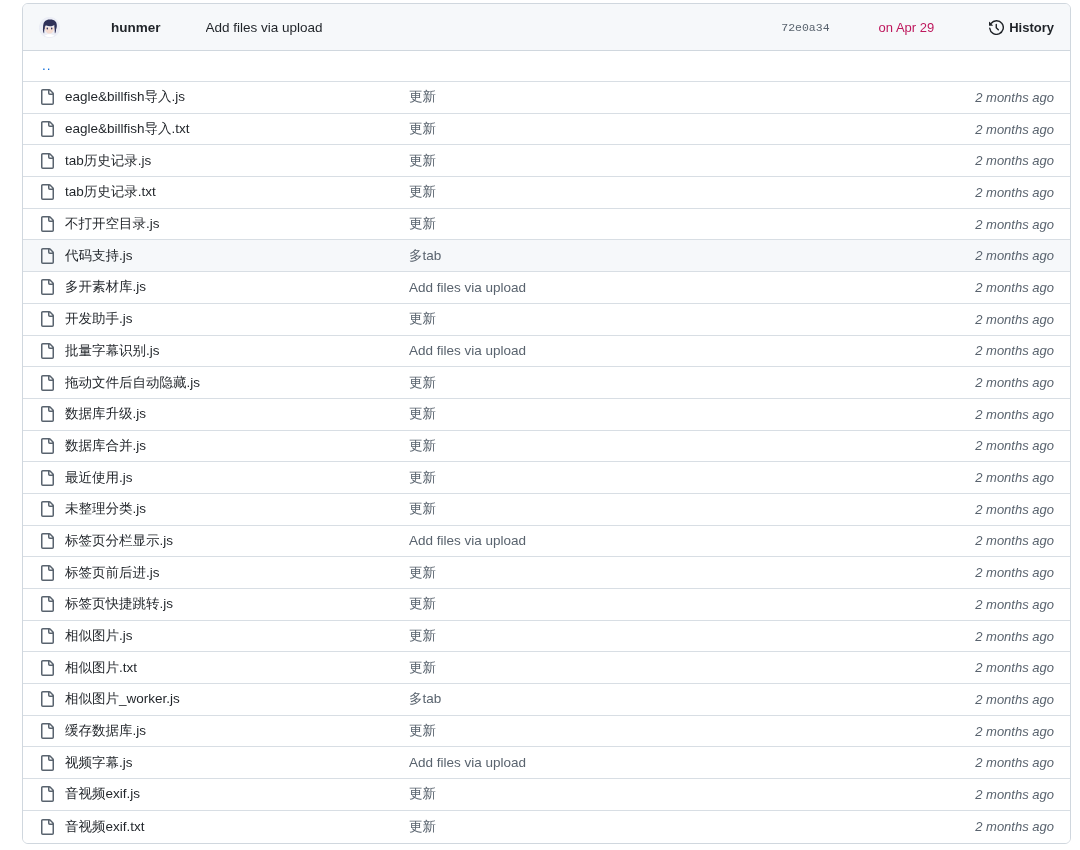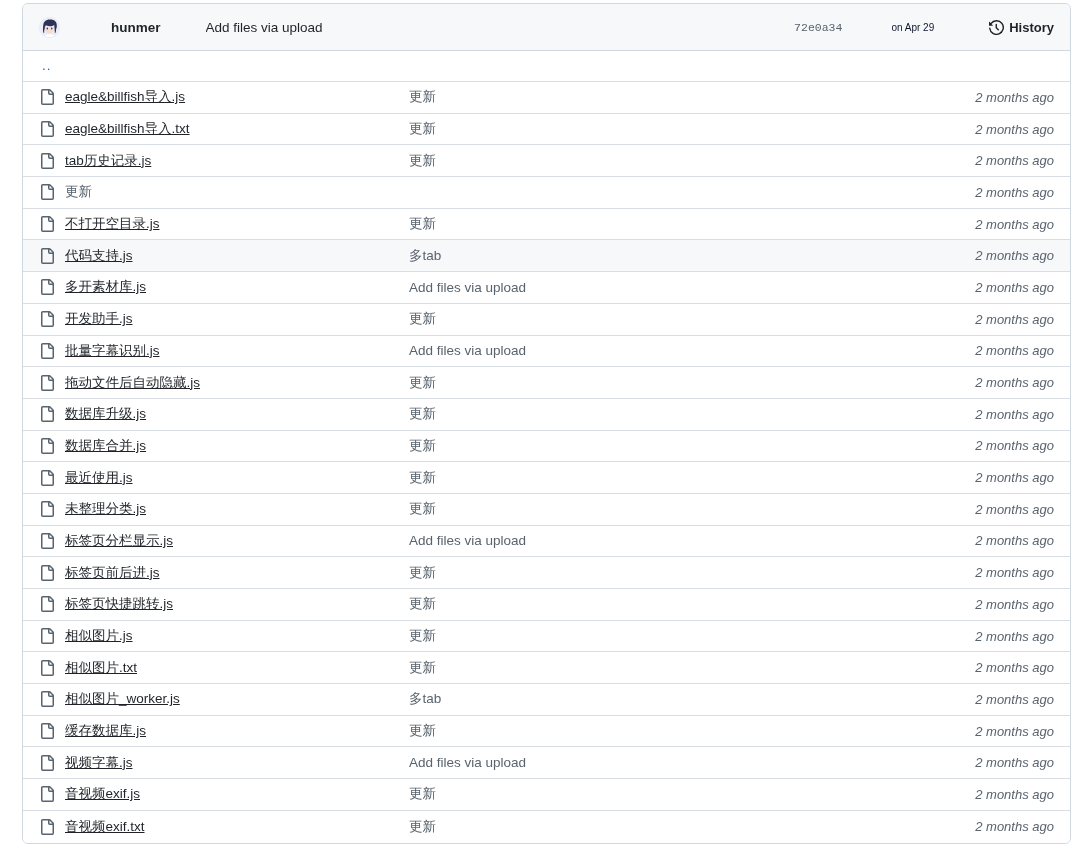--- a/index.html
+++ b/index.html
@@ -70,22 +70,22 @@
   }
   .commit-spacer { flex: 1 1 auto; }
 
   .commit-sha {
     font-family: Liberation Mono, monospace;
     font-size: 11.5px;
     color: #59636e;
     white-space: nowrap;
   }
   .commit-date {
-    font-size: 10px;
-    color: #0f172a;
+    font-size: 13px;
+    color: #be185d;
     margin-left: 10px;
     white-space: nowrap;
   }
   .history-link {
     display: flex;
     align-items: flex-end;
     margin-left: 16px;
     color: #1f2328;
     font-size: 13px;
     font-weight: bold;
@@ -130,21 +130,20 @@
     align-items: center;
   }
   .cell-name {
     flex: 0 0 344px;
     font-size: 13.5px;
     color: #1f2328;
     white-space: nowrap;
     overflow: hidden;
     text-overflow: ellipsis;
     cursor: pointer;
-    text-decoration: underline;
   }
 
   .cell-msg {
     flex: 1 1 auto;
     font-size: 13.5px;
     color: #59636e;
     white-space: nowrap;
     overflow: hidden;
     text-overflow: ellipsis;
     padding-right: 16px;
@@ -236,20 +235,21 @@
           <span class="cell-name">tab历史记录.js</span>
           <span class="cell-msg">更新</span>
           <span class="cell-time">2 months ago</span>
         </div>
         <div class="row">
           <span class="cell-icon file-icon">
             <svg width="16" height="16" viewBox="0 0 16 16" fill="currentColor" aria-hidden="true">
               <path d="M2 1.75C2 .784 2.784 0 3.75 0h6.586c.464 0 .909.184 1.237.513l2.914 2.914c.329.328.513.773.513 1.237v9.586A1.75 1.75 0 0 1 13.25 16h-9.5A1.75 1.75 0 0 1 2 14.25Zm1.75-.25a.25.25 0 0 0-.25.25v12.5c0 .138.112.25.25.25h9.5a.25.25 0 0 0 .25-.25V6h-2.75A1.75 1.75 0 0 1 9 4.25V1.5Zm6.75.062V4.25c0 .138.112.25.25.25h2.688l-.011-.013-2.914-2.914-.013-.011Z"></path>
             </svg>
           </span>
+          <span class="cell-name">tab历史记录.txt</span>
           <span class="cell-msg">更新</span>
           <span class="cell-time">2 months ago</span>
         </div>
         <div class="row">
           <span class="cell-icon file-icon">
             <svg width="16" height="16" viewBox="0 0 16 16" fill="currentColor" aria-hidden="true">
               <path d="M2 1.75C2 .784 2.784 0 3.75 0h6.586c.464 0 .909.184 1.237.513l2.914 2.914c.329.328.513.773.513 1.237v9.586A1.75 1.75 0 0 1 13.25 16h-9.5A1.75 1.75 0 0 1 2 14.25Zm1.75-.25a.25.25 0 0 0-.25.25v12.5c0 .138.112.25.25.25h9.5a.25.25 0 0 0 .25-.25V6h-2.75A1.75 1.75 0 0 1 9 4.25V1.5Zm6.75.062V4.25c0 .138.112.25.25.25h2.688l-.011-.013-2.914-2.914-.013-.011Z"></path>
             </svg>
           </span>
           <span class="cell-name">不打开空目录.js</span>

